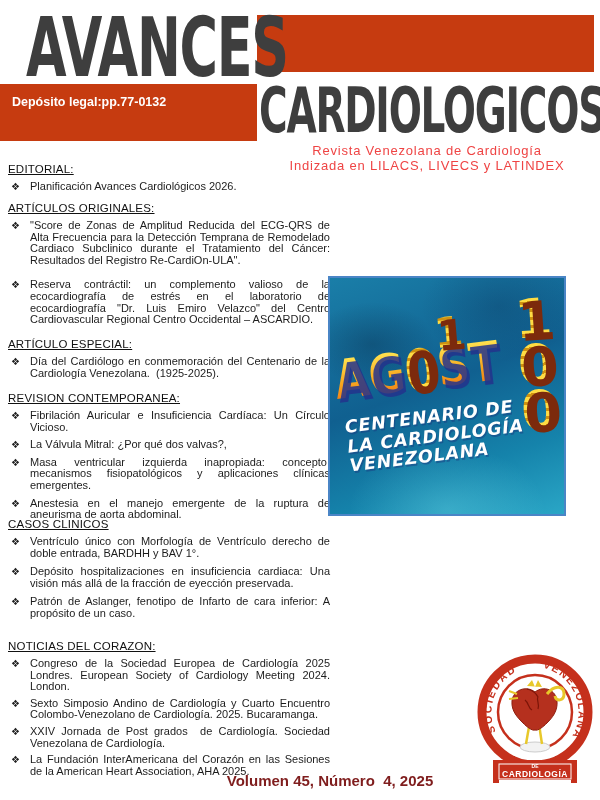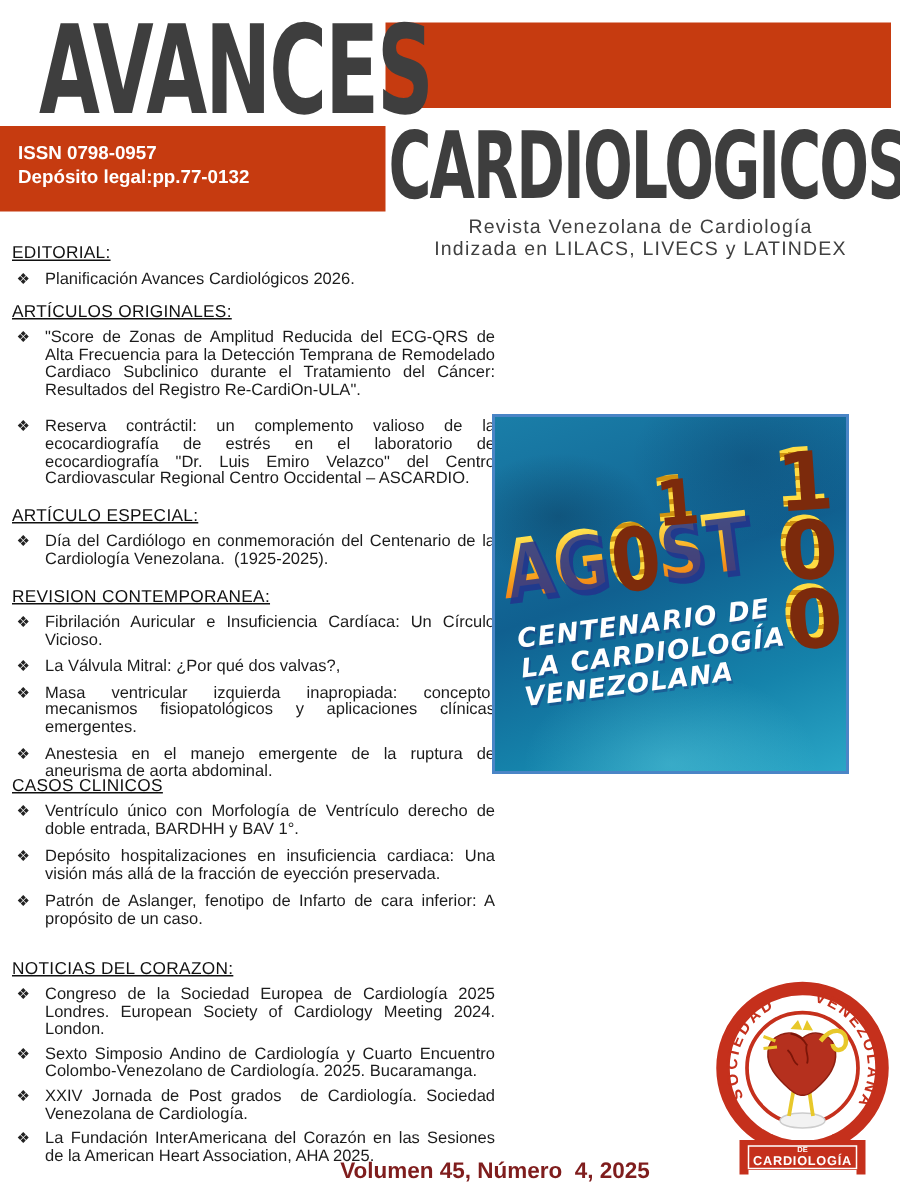--- a/index.html
+++ b/index.html
@@ -7,21 +7,21 @@
   .page{position:absolute;inset:0;background:#fff;}
 
   
   .red-top{position:absolute;left:257px;top:15px;width:337px;height:57px;background:#c63b10;}
   .title-avances{position:absolute;left:26px;top:0px;font-family:"DejaVu Sans",sans-serif;font-weight:bold;
     font-size:82px;color:#3e3e3e;letter-spacing:-2px;transform:scaleX(0.64);transform-origin:left top;white-space:nowrap;}
   .issn-band{position:absolute;left:0;top:84px;width:257px;height:57px;background:#c63b10;color:#fff;
     font-weight:bold;font-size:12.5px;line-height:16px;padding:10px 0 0 12px;box-sizing:border-box;}
   .title-cardio{position:absolute;left:259px;top:74px;font-family:"DejaVu Sans",sans-serif;font-weight:bold;
     font-size:62px;color:#3e3e3e;letter-spacing:-2px;transform:scaleX(0.63);transform-origin:left top;white-space:nowrap;}
-  .subtitles{position:absolute;left:258px;top:143px;width:338px;text-align:center;color:#404040;
+  .subtitles{position:absolute;left:258px;top:143px;width:338px;text-align:center;color:#ef4444;
     font-size:13px;line-height:15px;letter-spacing:0.8px;white-space:nowrap;}
 
   
   .sec{position:absolute;left:8px;width:322px;color:#1c1c1c;}
   .sec h2{margin:0 0 6px 0;font-size:11.5px;font-weight:normal;text-decoration:underline;letter-spacing:0.2px;color:#111;}
   .item{display:flex;margin:0;}
   .bullet{flex:0 0 22px;font-size:10px;line-height:11.6px;padding-left:3px;box-sizing:border-box;color:#222;}
   .itxt{flex:1;font-size:11px;line-height:11.6px;text-align:justify;}
   .sec1 .item{margin-bottom:13px;}
   .sec3 .item{margin-bottom:6px;}
@@ -58,21 +58,20 @@
   .logo{position:absolute;left:473px;top:652px;}
 </style>
 </head>
 <body>
 
 <div class="page">
 
   <div class="red-top"></div>
   <div class="title-avances">AVANCES</div>
   <div class="issn-band">
-    <div>ISSN 0798-0957</div>
     <div>Depósito legal:pp.77-0132</div>
   </div>
   <div class="title-cardio">CARDIOLOGICOS</div>
   <div class="subtitles">
     <div>Revista Venezolana de Cardiología</div>
     <div>Indizada en LILACS, LIVECS y LATINDEX</div>
   </div>
 
   <section class="sec sec0">
     <h2>EDITORIAL:</h2>

